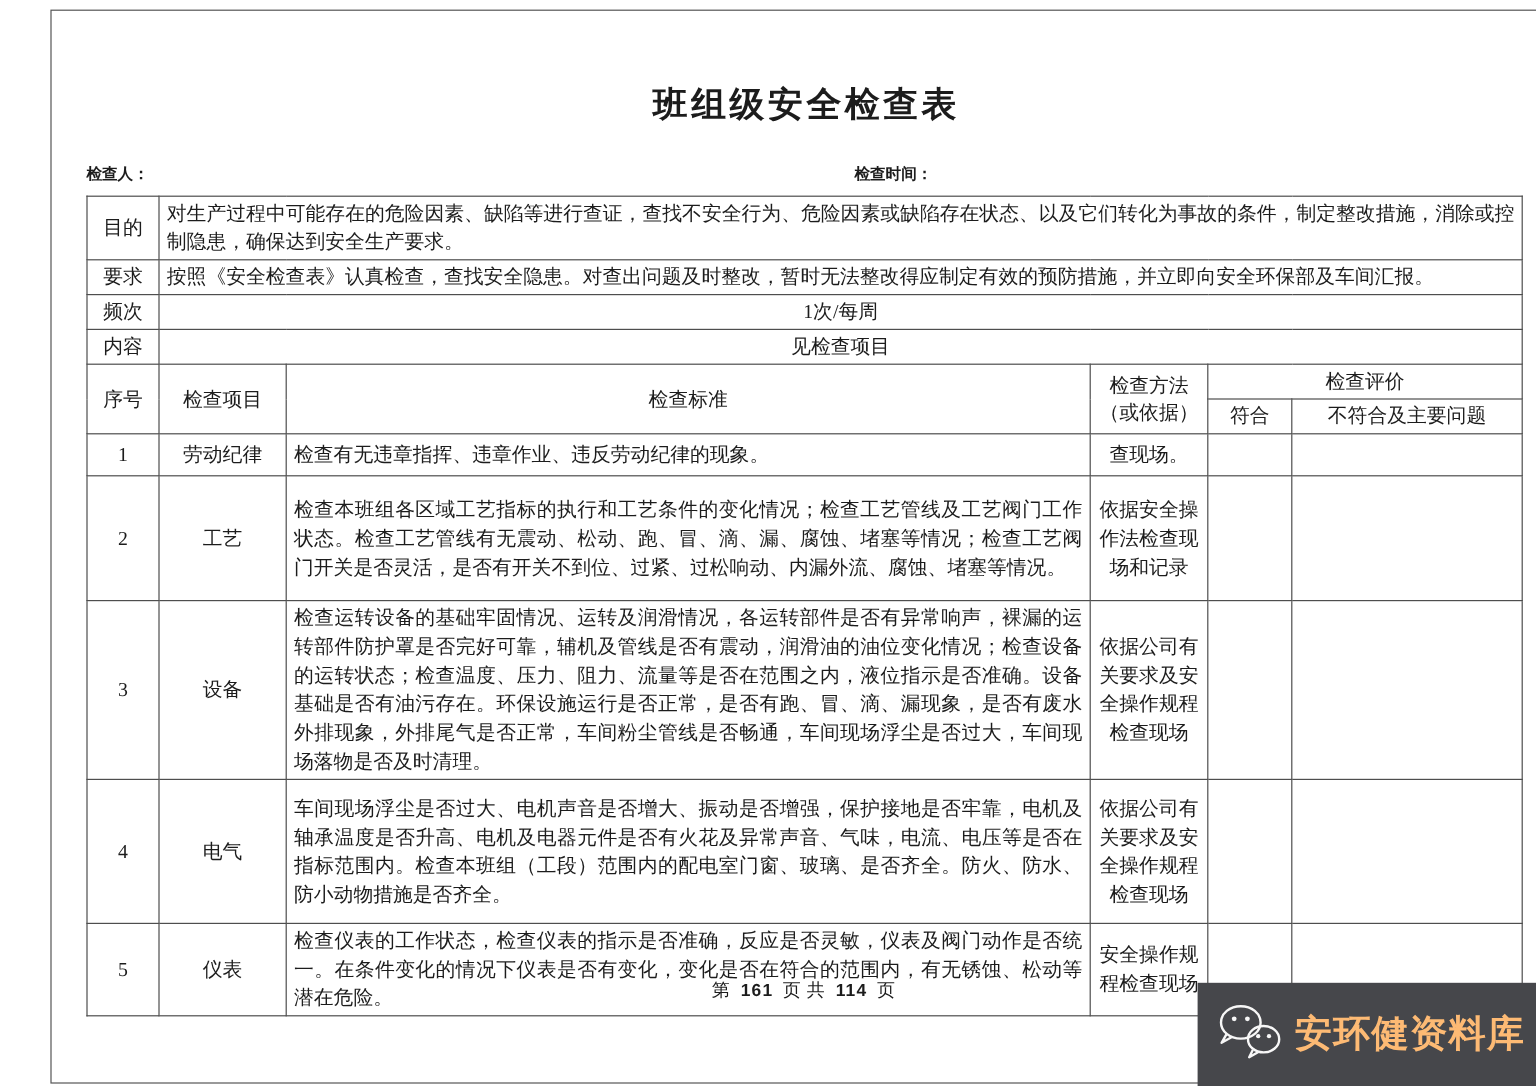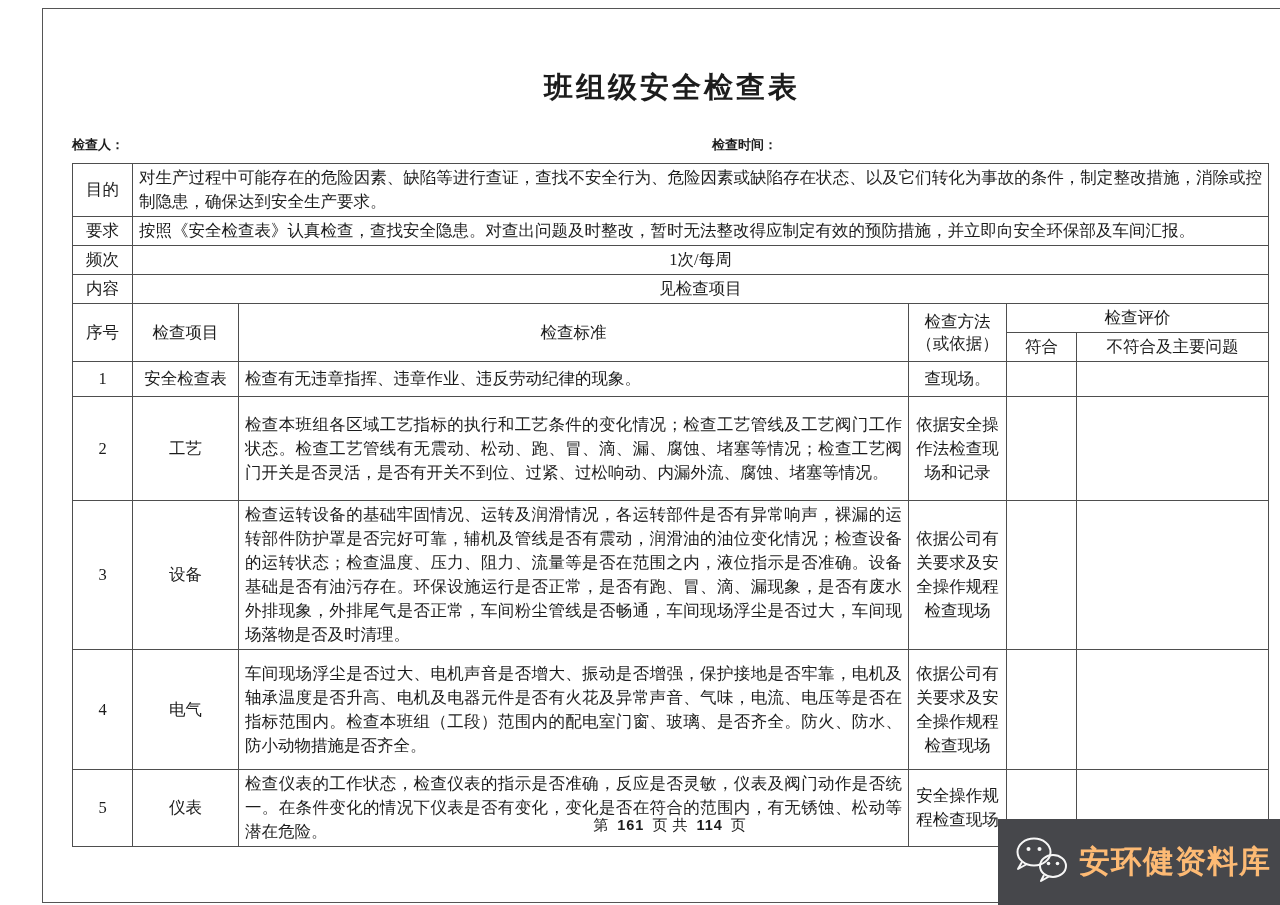--- a/index.html
+++ b/index.html
@@ -104,21 +104,21 @@
       </td>
       <td class="ctr" colspan="2">检查评价</td>
     </tr>
     <tr class="h-head2">
       <td class="ctr">符合</td>
       <td class="ctr">不符合及主要问题</td>
     </tr>
 
     <tr class="h-r1">
       <td class="ctr">1</td>
-      <td class="ctr">安全检查表</td>
+      <td class="ctr">劳动纪律</td>
       <td class="std">检查有无违章指挥、违章作业、违反劳动纪律的现象。</td>
       <td class="mth">查现场。</td>
       <td></td>
       <td></td>
     </tr>
     <tr class="h-r2">
       <td class="ctr">2</td>
       <td class="ctr">工艺</td>
       <td class="std">检查本班组各区域工艺指标的执行和工艺条件的变化情况；检查工艺管线及工艺阀门工作状态。检查工艺管线有无震动、松动、跑、冒、滴、漏、腐蚀、堵塞等情况；检查工艺阀门开关是否灵活，是否有开关不到位、过紧、过松响动、内漏外流、腐蚀、堵塞等情况。</td>
       <td class="mth">依据安全操作法检查现场和记录</td>

